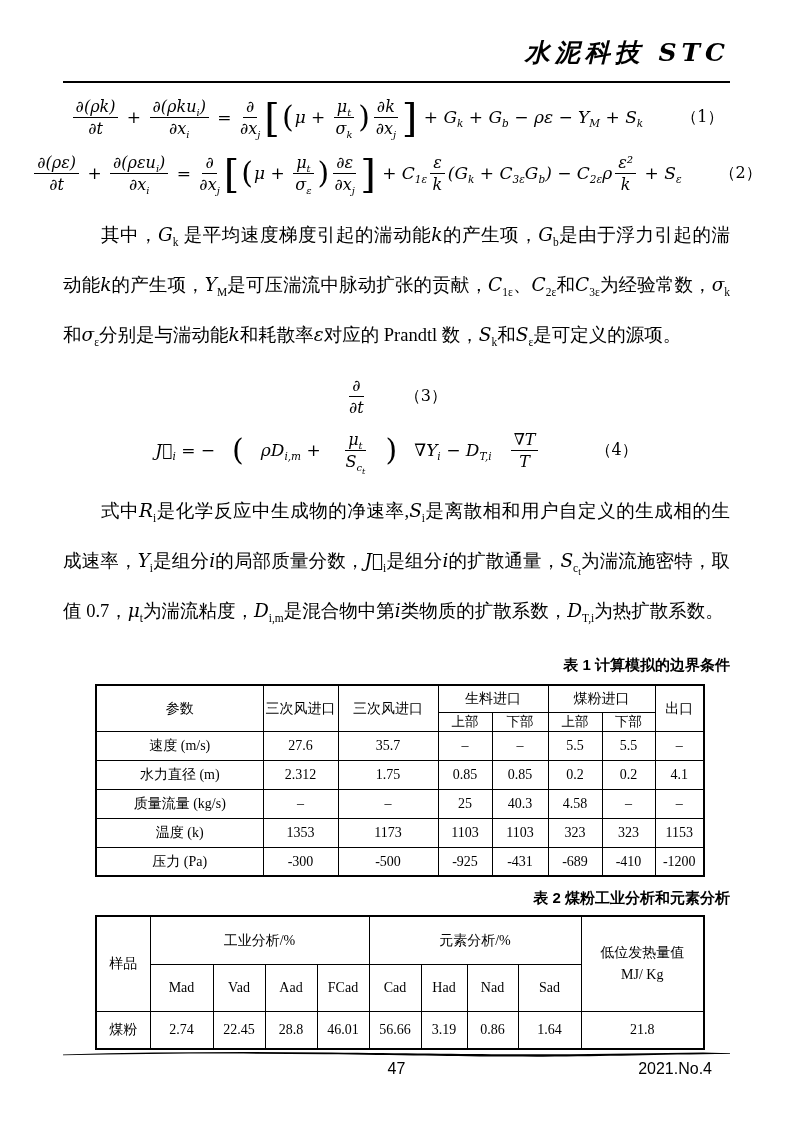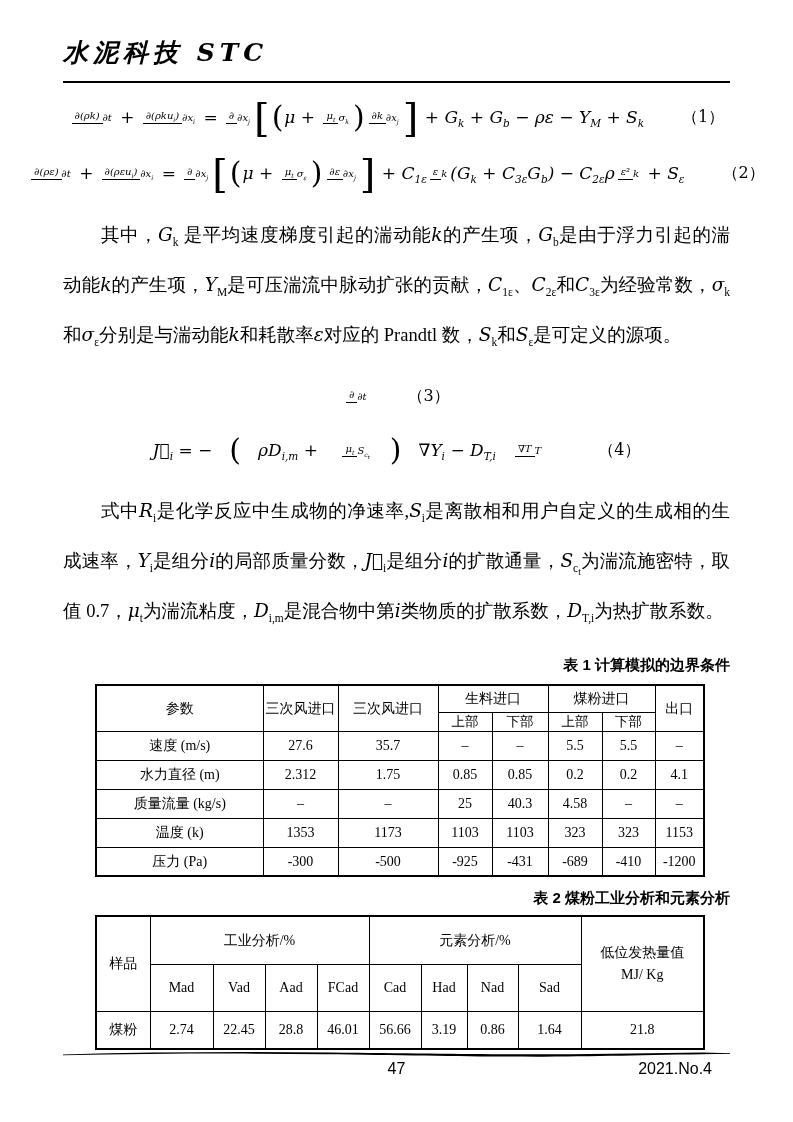--- a/index.html
+++ b/index.html
@@ -5,41 +5,41 @@
   * { margin: 0; padding: 0; box-sizing: border-box; }
   html, body { background: #888; }
   .page {
     width: 793px; height: 1122px; margin: 0 auto; background: #ffffff;
     position: relative; overflow: hidden; color: #000;
     padding: 40px 63px 0 63px;
     font-family: "Liberation Serif", "DejaVu Serif", serif;
   }
   
   .journal-title {
-    text-align: left; font-size: 25px; line-height: 1.05;
+    text-align: right; font-size: 25px; line-height: 1.05;
     font-style: italic; font-weight: bold; letter-spacing: 5px;
     font-family: "DejaVu Serif", serif;
   }
   .header-rule { border-top: 2px solid #000; margin-top: 15px; }
   
   .equation {
     display: flex; justify-content: center; align-items: center;
     font-family: "DejaVu Serif", serif; font-style: italic;
     font-size: 17px; white-space: nowrap;
   }
   .eq1 { margin-top: 9px;  height: 50px; }
   .eq2 { margin-top: 4px;  height: 54px; }
   .eq3 { margin-top: 14px; height: 44px; }
   .eq4 { margin-top: 6px;  height: 52px; gap: 16px; }
   .tok { white-space: pre; }
   sub { font-size: 0.62em; line-height: 0; }
   sub sub { font-size: 0.82em; }
   .frac {
-    display: inline-flex; flex-direction: row; align-items: flex-end;
-    font-size: 10px; line-height: 1.2; vertical-align: middle; margin: 0 3px;
+    display: inline-flex; flex-direction: column; align-items: center;
+    font-size: 16px; line-height: 1.2; vertical-align: middle; margin: 0 3px;
   }
   .frac .num { border-bottom: 1px solid #000; padding: 0 3px 1px 3px; }
   .frac .den { padding-top: 1px; }
   .big { font-style: normal; line-height: 0; font-weight: 400; }
   .big.sq { font-size: 40px; margin: 0 1px; }
   .big.rd { font-size: 30px; margin: 0 1px; }
   .eq-num { font-style: normal; font-size: 16px; margin-left: 38px; }
   
   .body-para {
     font-size: 18.5px; line-height: 50px; text-align: justify;

